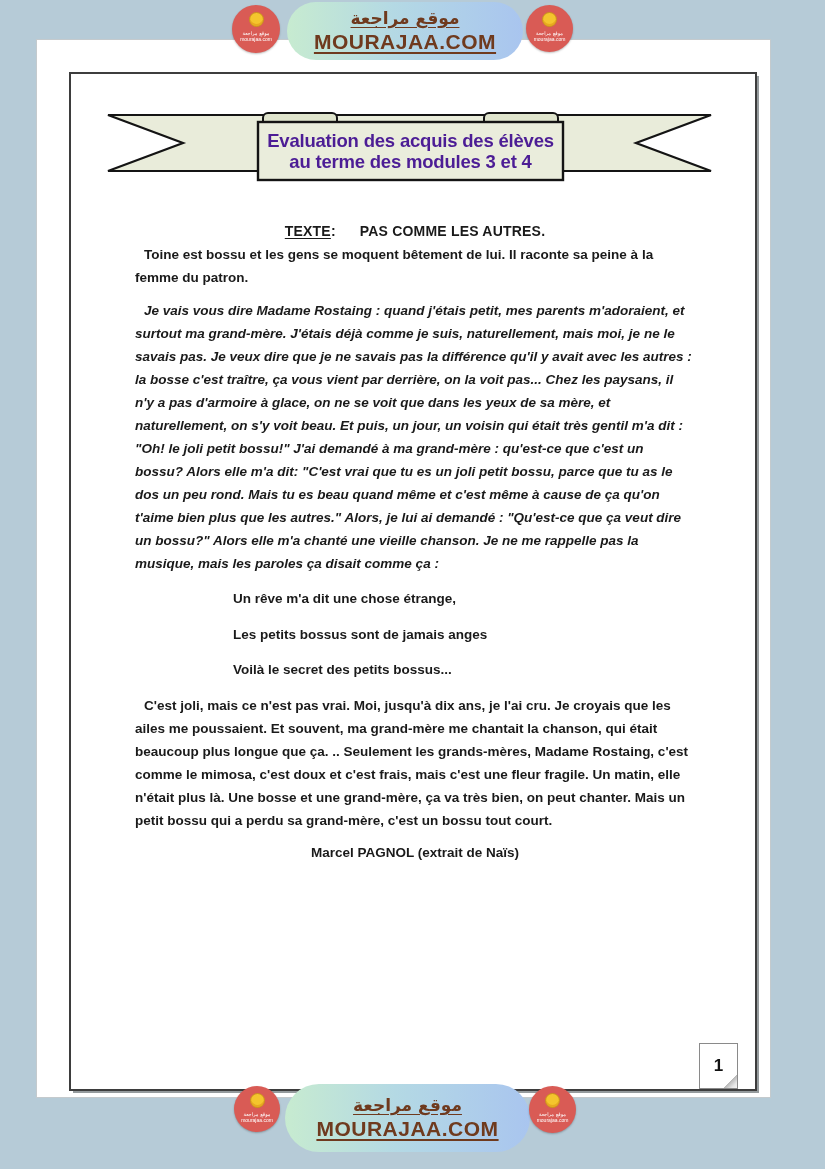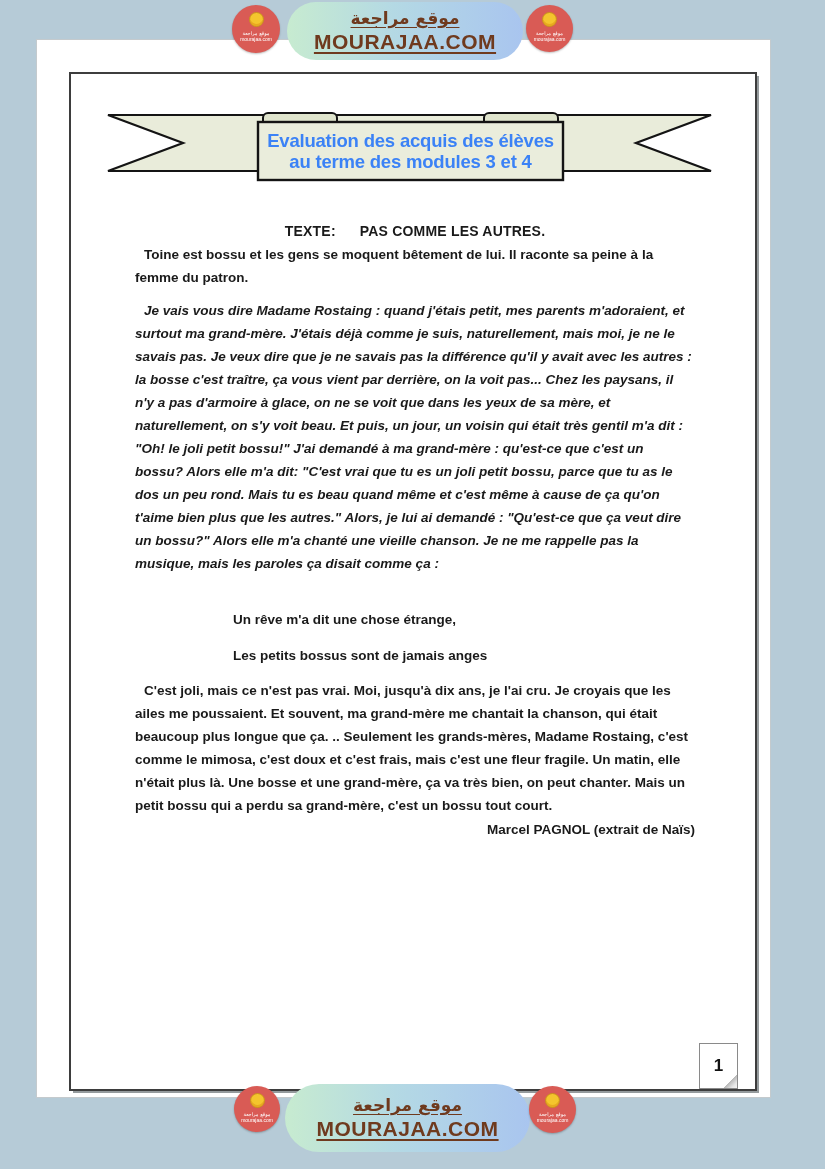--- a/index.html
+++ b/index.html
@@ -64,38 +64,38 @@
     border: 2px solid #3d3d3d;
     box-shadow: 3px 3px 0 -1px #959b9d;
   }
 
   
   .ribbon-svg { position: absolute; left: 58px; top: 70px; width: 640px; height: 120px; }
   .ribbon-title {
     position: absolute; left: 221px; top: 82px; width: 305px; height: 58px;
     display: flex; flex-direction: column; align-items: center; justify-content: center;
     font-weight: bold; font-size: 18.5px; line-height: 21.5px;
-    color: #3b82f6; text-align: center; letter-spacing: -0.2px;
+    color: #4c1d95; text-align: center; letter-spacing: -0.2px;
   }
 
   
   .content {
     position: absolute; left: 98px; top: 0; width: 560px;
     padding-top: 180px;
     color: #1a1a1a; font-weight: bold;
     font-size: 13.5px; line-height: 23px;
   }
   .heading { text-align: center; font-size: 14px; letter-spacing: 0.2px; }
-  .heading .u { text-underline-offset: 2px; margin-top: 16px; }
+  .heading .u { text-decoration: underline; text-underline-offset: 2px; margin-top: 16px; }
   .heading .gap { margin-left: 24px; }
   p.para { text-indent: 9px; }
   p.para.p2 { margin-top: 10px; font-style: italic; }
-  .poem { margin: 33px 0 0 98px; }
+  .poem { margin: 12px 0 0 98px; }
   .poem div { margin-bottom: 12.5px; }
-  .author { margin-top: 1px; text-align: right; }
+  .author { margin-top: 9px; text-align: center; }
 
   
   .pagenum {
     position: absolute; left: 662px; top: 1003px; width: 39px; height: 46px;
     border: 1px solid #8a8a8a; background: #ffffff;
     display: flex; align-items: center; justify-content: center;
     font-weight: bold; font-size: 17px; color: #111111;
   }
   .fold {
     position: absolute; right: 0; bottom: 0; width: 13px; height: 13px;
@@ -138,20 +138,21 @@
     <div class="heading">
       <span class="u">TEXTE</span><span>:</span><span class="gap">PAS COMME LES AUTRES.</span>
     </div>
 
     <p class="para p1">Toine est bossu et les gens se moquent bêtement de lui. Il raconte sa peine à la femme du patron.</p>
     <p class="para p2">Je vais vous dire Madame Rostaing : quand j'étais petit, mes parents m'adoraient, et surtout ma grand-mère. J'étais déjà comme je suis, naturellement, mais moi, je ne le savais pas. Je veux dire que je ne savais pas la différence qu'il y avait avec les autres : la bosse c'est traître, ça vous vient par derrière, on la voit pas... Chez les paysans, il n'y a pas d'armoire à glace, on ne se voit que dans les yeux de sa mère, et naturellement, on s'y voit beau. Et puis, un jour, un voisin qui était très gentil m'a dit : "Oh! le joli petit bossu!" J'ai demandé à ma grand-mère : qu'est-ce que c'est un bossu? Alors elle m'a dit: "C'est vrai que tu es un joli petit bossu, parce que tu as le dos un peu rond. Mais tu es beau quand même et c'est même à cause de ça qu'on t'aime bien plus que les autres." Alors, je lui ai demandé : "Qu'est-ce que ça veut dire un bossu?" Alors elle m'a chanté une vieille chanson. Je ne me rappelle pas la musique, mais les paroles ça disait comme ça :</p>
 
     <div class="poem">
       <div>Un rêve m'a dit une chose étrange,</div>
       <div>Les petits bossus sont de jamais anges</div>
+      <div>Voilà le secret des petits bossus...</div>
     </div>
 
     <p class="para p3">C'est joli, mais ce n'est pas vrai. Moi, jusqu'à dix ans, je l'ai cru. Je croyais que les ailes me poussaient. Et souvent, ma grand-mère me chantait la chanson, qui était beaucoup plus longue que ça. .. Seulement les grands-mères, Madame Rostaing, c'est comme le mimosa, c'est doux et c'est frais, mais c'est une fleur fragile. Un matin, elle n'était plus là. Une bosse et une grand-mère, ça va très bien, on peut chanter. Mais un petit bossu qui a perdu sa grand-mère, c'est un bossu tout court.</p>
 
     <div class="author">Marcel PAGNOL (extrait de Naïs)</div>
   </div>
 
   <div class="pagenum">
     <span>1</span>
     <span class="fold"></span>

